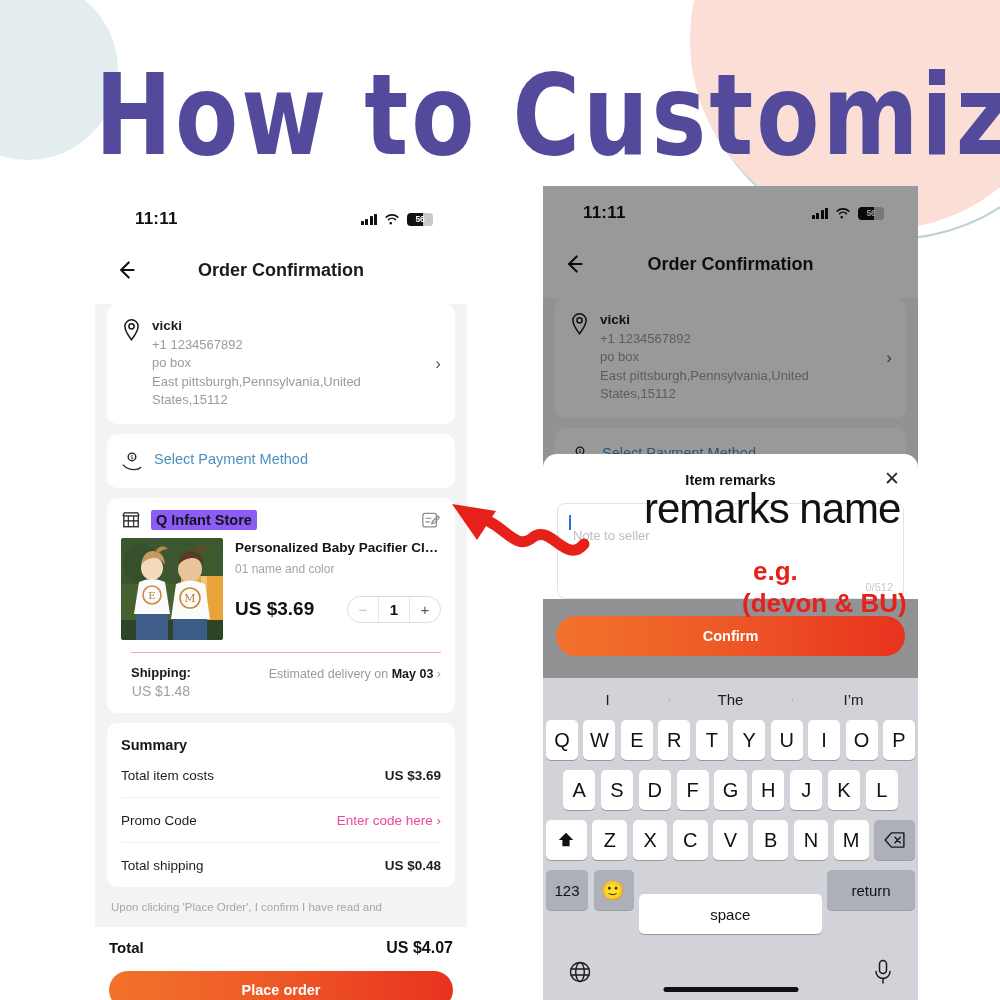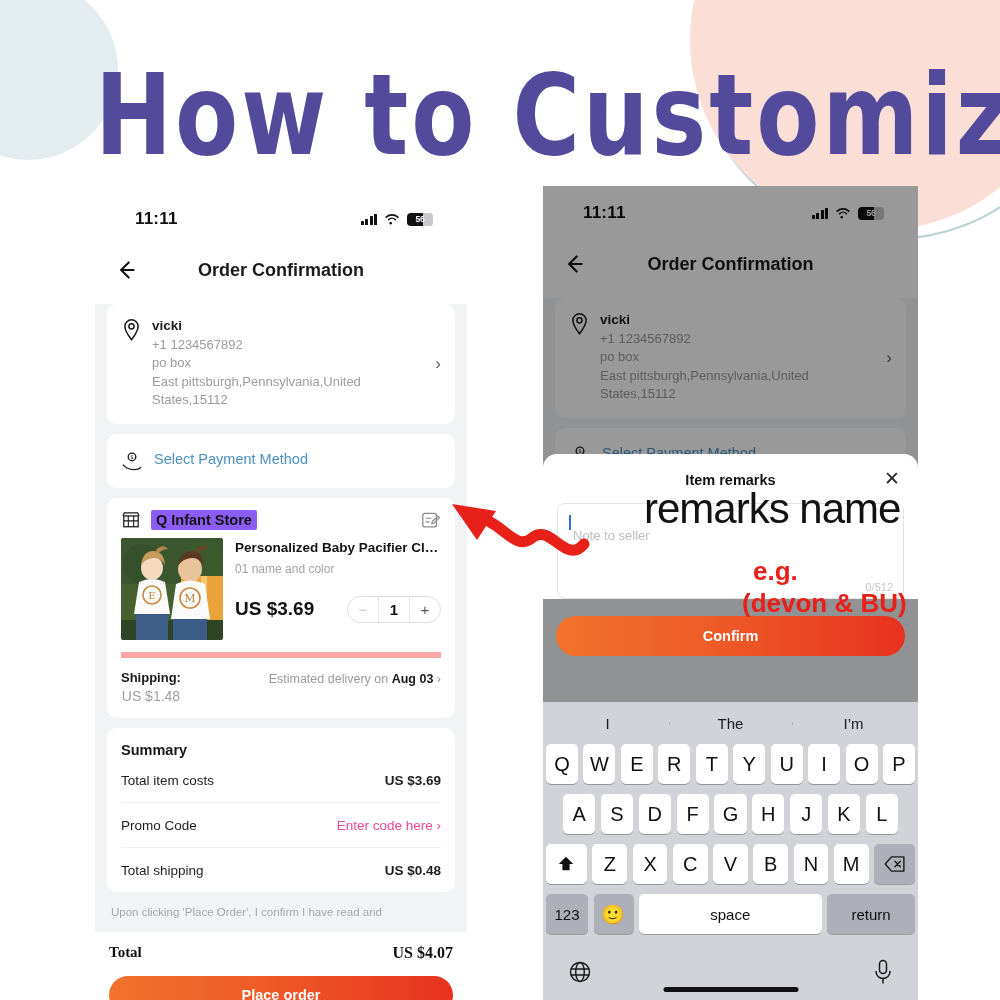--- a/index.html
+++ b/index.html
@@ -131,21 +131,21 @@
     border-radius: 15px; height: 27px; overflow:hidden; background:#fff;
   }
   .stepper div { display:flex; align-items:center; justify-content:center; font-size:15px; }
   .st-minus { width: 30px; color:#c3c3c3; }
   .st-val { width: 32px; border-left:1px solid #e6e6e6; border-right:1px solid #e6e6e6;
             font-size:13.5px; font-weight:700; color:#111; height:100%; }
   .st-plus { width: 30px; color:#555; }
 
   .ship-row {
     display:flex; align-items:flex-start; justify-content:space-between;
-    border-top: 6px solid #fca5a5; margin-top: 12px; padding: 12px 0 14px;
+    border-top: 1px solid #fca5a5; margin-top: 12px; padding: 12px 0 14px; margin-left: 10px;
   }
   .ship-l-1 { font-size: 13px; font-weight:700; color:#1a1a1a; }
   .ship-l-2 { font-size: 14px; color:#a0a0a0; margin-top:3px;text-align:center; }
   .ship-r { font-size: 12.5px; color:#9a9a9a; padding-top:2px; }
   .ship-r b { color:#181818; font-weight:700; }
 
   
   .sum-title { font-size: 14.5px; font-weight: 700; color: #161616; }
   .sum-row {
     display:flex; align-items:center; justify-content:space-between;
@@ -154,21 +154,21 @@
   .sum-row:last-child { border-bottom: none; padding-bottom: 4px; }
   .sum-k { color: #1d1d1d; }
   .sum-v { color: #1d1d1d; font-weight: 700; }
   .sum-v.plain { font-weight: 400; color:#ec4899; }
 
   .disclaimer {
     font-size: 11.5px; color: #a7a7a7; padding: 13px 4px 12px; line-height:1.3;
   }
   .totalbar {
     display:flex; align-items:center; justify-content:space-between;
-    background:#fff; padding: 12px 14px 8px; font-family: Liberation Serif, serif;
+    background:#fff; padding: 12px 14px 8px;
   }
   .total-k { font-size: 15px; font-weight: 700; color: #111; }
   .total-v { font-size: 16px; font-weight: 700; color: #111; }
   .cta {
     margin: 6px 14px 0; height: 38px; border-radius: 19px;
     background: linear-gradient(90deg, #f2722b 0%, #ee5b27 45%, #e8321f 100%);
     color:#fff; font-size:14.5px; font-weight:700;
     display:flex; align-items:center; justify-content:center; cursor:pointer;
   }
 
@@ -225,21 +225,21 @@
     background:#fff; border-radius:5px; height:40px; min-width:30px; flex:1;
     display:flex; align-items:center; justify-content:center;
     font-size:20px; color:#111; box-shadow:0 1px 0 rgba(0,0,0,.28); cursor:pointer;
   }
   .kb-row.r2 { padding: 0 17px; }
   .kb-row.r3 { padding: 0 0; }
   .key.wide { flex: 0 0 41px; }
   .key.grey { background:#adb0b8; box-shadow:0 1px 0 rgba(0,0,0,.25); }
   .key.num { flex:0 0 42px; font-size:15px; }
   .key.emoji { flex:0 0 40px; font-size:19px; }
-  .key.space { flex:1; font-size:15px; }
+  .key.space { flex:1; font-size:15px;margin-top:24px; }
   .key.ret { flex:0 0 88px; font-size:15px; }
   .kb-bottom { height: 56px; display:flex; align-items:center; justify-content:space-between; padding: 0 22px; }
   .home-ind { position:absolute; left:50%; transform:translateX(-50%); bottom: 8px;
               width: 135px; height: 5px; border-radius: 3px; background:#111; }
 
   
   .ann-remarks-name {
     position:absolute; left: 644px; top: 485px; z-index: 20;
     font-size: 42px; color:#121212; font-family:"Liberation Sans", sans-serif;
     white-space:nowrap; letter-spacing:-1px;
@@ -383,21 +383,21 @@
             </div>
           </div>
         </div>
 
         <div class="ship-row">
           <div>
             <div class="ship-l-1">Shipping:</div>
             <div class="ship-l-2">US $1.48</div>
           </div>
           <div class="ship-r">
-            <span>Estimated delivery on </span><b>Aug 03</b>
+            <span>Estimated delivery on </span><b>May 03</b>
             <span>›</span>
           </div>
         </div>
       </div>
 
       <div class="card" style="padding:14px 14px 10px;">
         <div class="sum-title">Summary</div>
 
         <div class="sum-row">
           <span class="sum-k">Total item costs</span>

